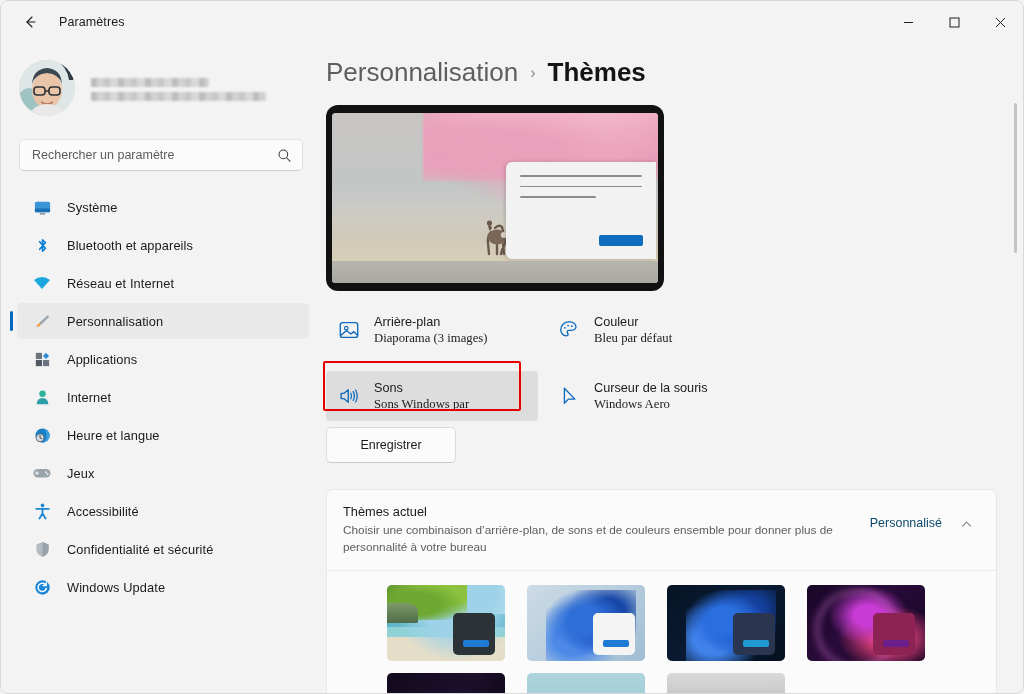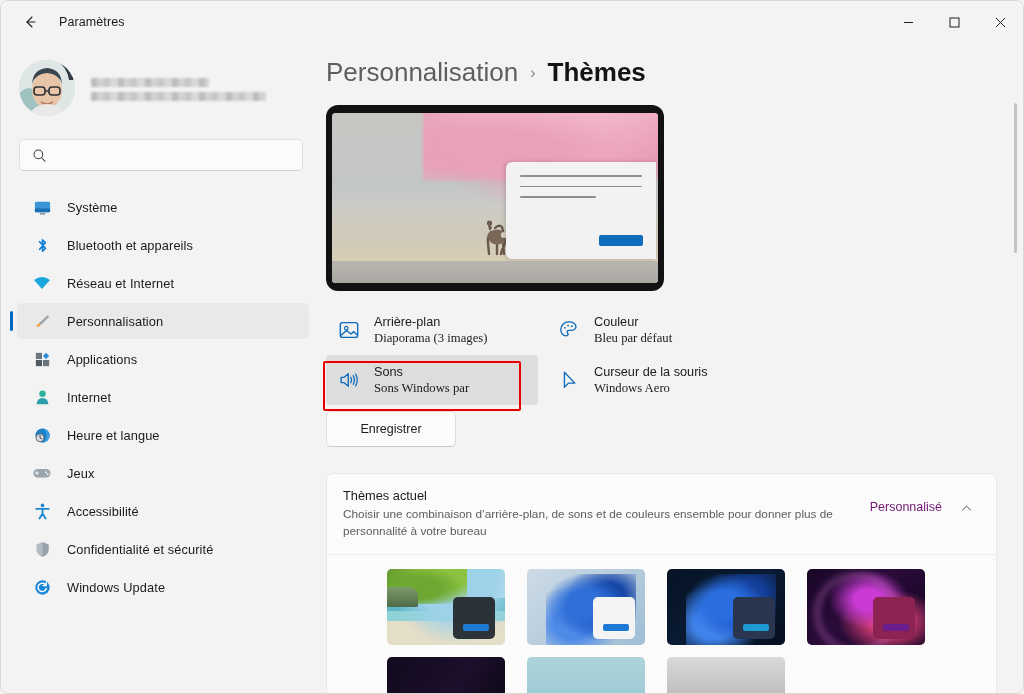--- a/index.html
+++ b/index.html
@@ -260,21 +260,21 @@
     width: 44px; height: 11px;
     background: #0f6cbd;
     border-radius: 2px;
   }
 
   
   .options {
     margin: 14px 0 0 5px;
     display: grid;
     grid-template-columns: 212px 212px;
-    gap: 0px 8px;
+    gap: 16px 8px;
     width: 440px;
     position: relative;
   }
   .option-tile {
     display: flex;
     align-items: center;
     height: 50px;
     padding: 0 10px 0 10px;
     border-radius: 4px;
     cursor: pointer;
@@ -332,21 +332,21 @@
   .card-head-text { flex: 1 1 auto; min-width: 0; }
   .card-title { font-size: 12.8px; color: #1b1b1b; margin-bottom: 3px; }
   .card-desc {
     font-size: 11.8px;
     color: #5d5d5d;
     line-height: 1.45;
     max-width: 510px;
   }
   .card-value {
     font-size: 12.5px;
-    color: #701a75;
+    color: #0c4a6e;
     white-space: nowrap;
     padding-top: 12px;
   }
   .chev-btn {
     width: 28px; height: 28px;
     margin-top: 6px;
     display: flex; align-items: center; justify-content: center;
     border-radius: 4px;
     cursor: pointer;
     color: #444;
@@ -530,20 +530,21 @@
           </svg>
         </div>
         <div class="account-text">
           <div class="blur-line l1"></div>
           <div class="blur-line l2"></div>
         </div>
       </div>
 
       <div class="search-wrap">
         <div class="search-box">
+          <input type="text" placeholder="Rechercher un paramètre" style="">
           <span class="search-icon">
             <svg width="15" height="15" viewBox="0 0 16 16" fill="none">
               <circle cx="6.8" cy="6.8" r="4.6" stroke="currentColor" stroke-width="1.1"></circle>
               <path d="M10.2 10.4 L14 14.2" stroke="currentColor" stroke-width="1.1" stroke-linecap="round"></path>
             </svg>
           </span>
         </div>
       </div>
 
       <div class="nav">

